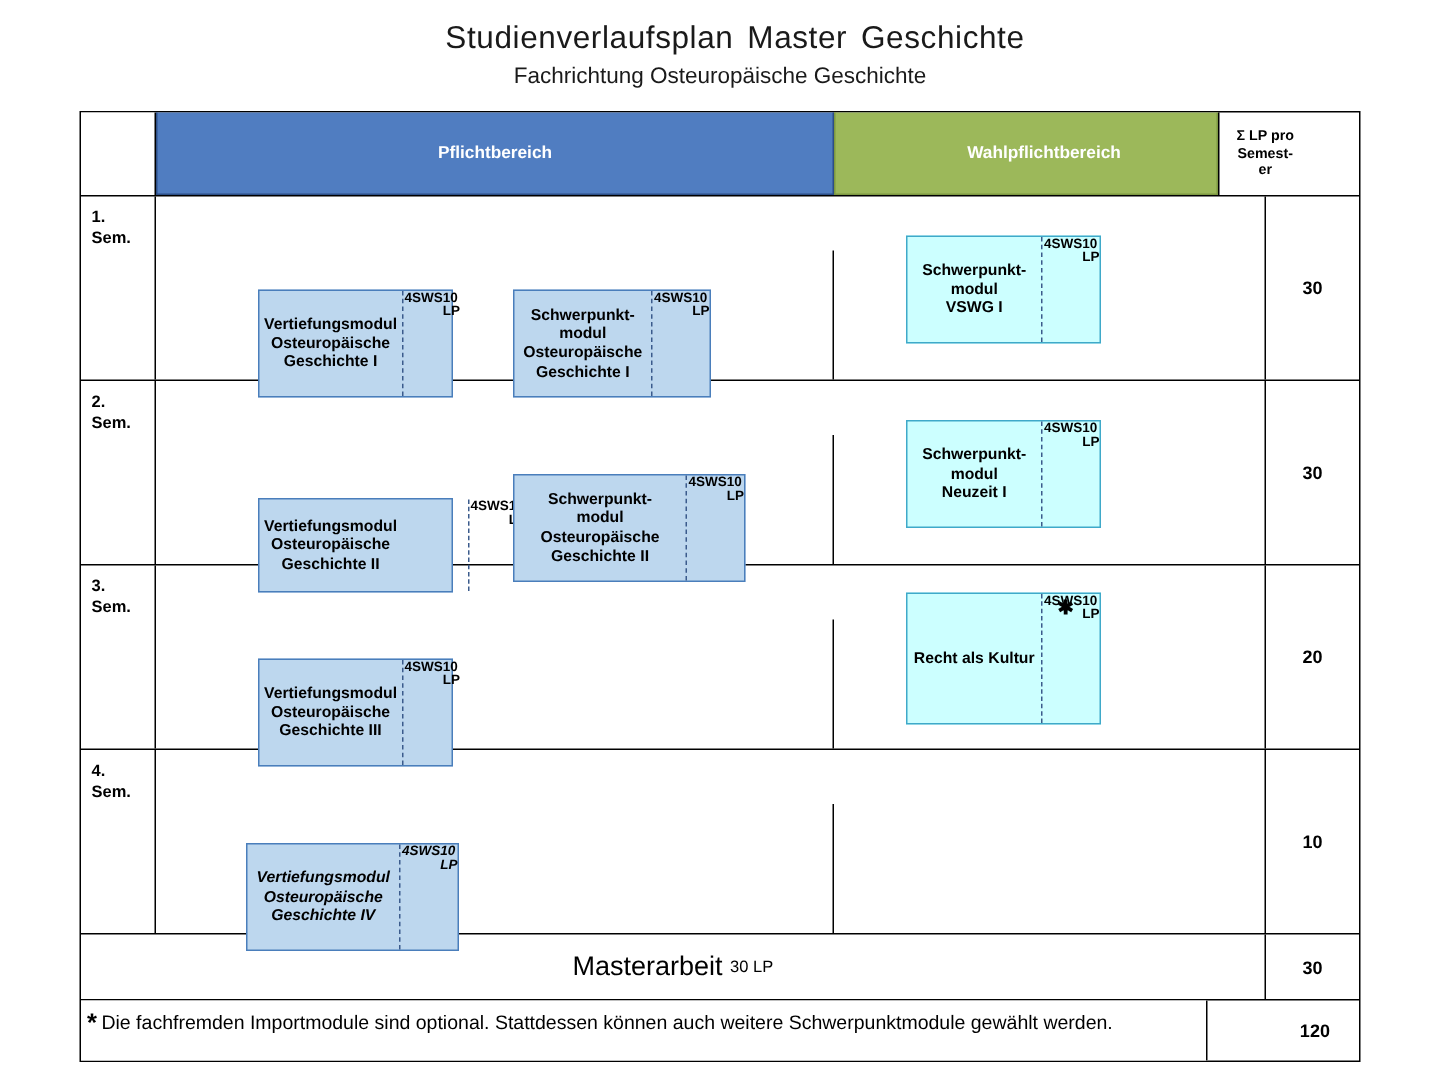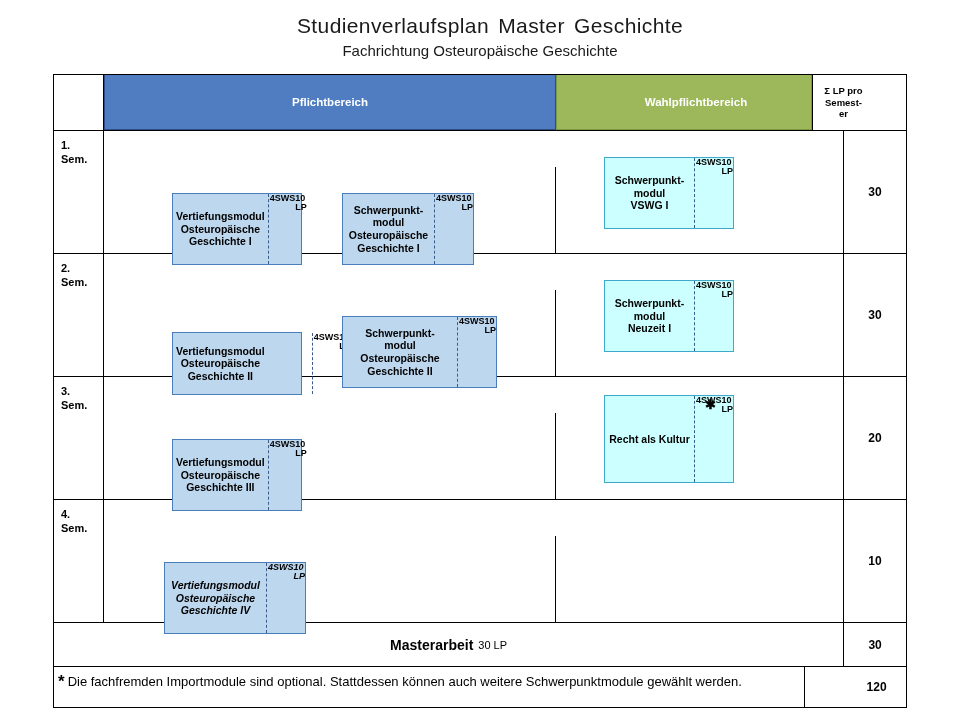--- a/index.html
+++ b/index.html
@@ -199,22 +199,22 @@
   .row-master { height: 44px; }
   .master-wide {
     width: 792px;
     box-sizing: border-box;
     border-right: 1px solid #000;
     display: flex;
     align-items: center;
     justify-content: center;
   }
   .master-label {
-    font-size: 14px;
-    font-weight: bold;
+    font-size: 18px;
+    font-weight: normal;
   }
   .master-lp {
     font-size: 11px;
     font-weight: normal;
     margin-left: 5px;
   }
 
   
   .row-total { height: 40px; gap: 42px; }
   .total-spacer {

